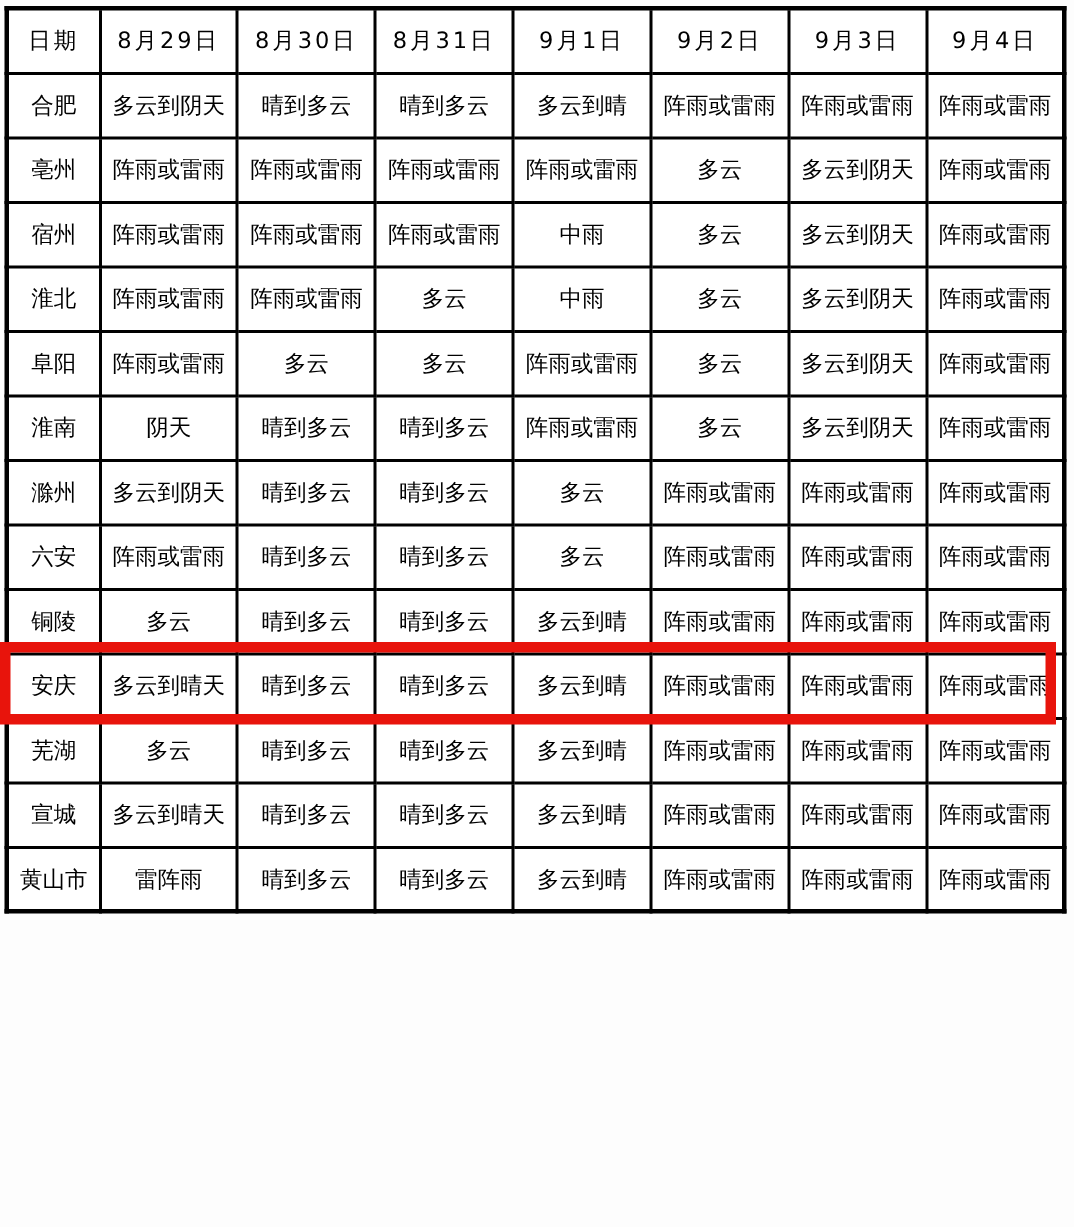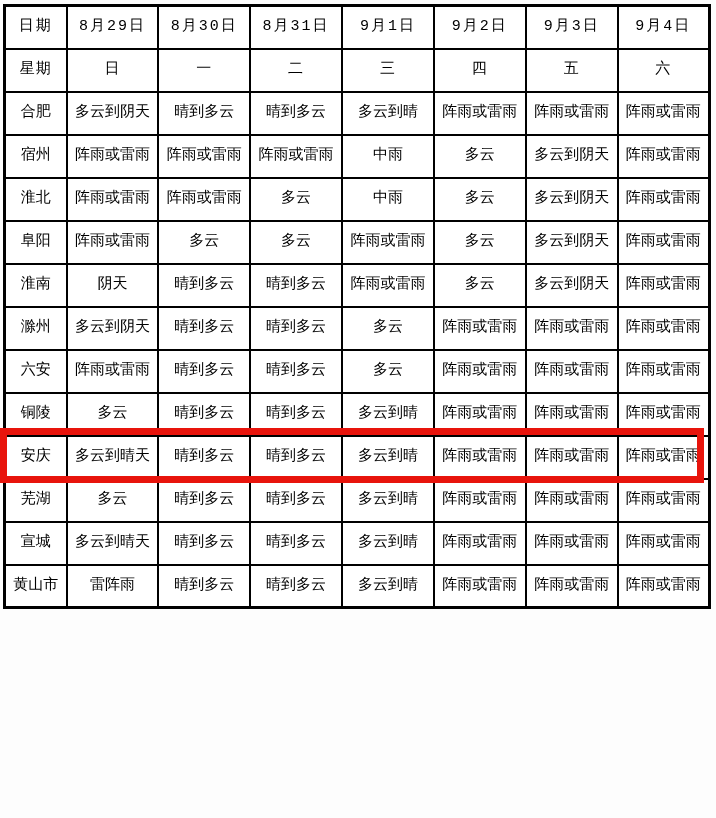--- a/index.html
+++ b/index.html
@@ -17,21 +17,20 @@
     padding: 4px 4px 4px 3px;
     background: #fdfdfd;
     overflow: hidden;
   }
   table.forecast {
     border-collapse: collapse;
     table-layout: fixed;
     width: 708px;
     border: 3px solid #000000;
     background: #ffffff;
-    font-family: Liberation Mono, monospace;
   }
   table.forecast col.c-label { width: 62px; }
   table.forecast td {
     border: 2px solid #000000;
     height: 43px;
     padding: 0 2px;
     text-align: center;
     vertical-align: middle;
     font-size: 15px;
     line-height: 1.1;
@@ -68,38 +67,38 @@
         <tr data-name="date-header-row">
           <td data-name="row-header-cell">日期</td>
           <td data-name="date-cell">8月29日</td>
           <td data-name="date-cell">8月30日</td>
           <td data-name="date-cell">8月31日</td>
           <td data-name="date-cell">9月1日</td>
           <td data-name="date-cell">9月2日</td>
           <td data-name="date-cell">9月3日</td>
           <td data-name="date-cell">9月4日</td>
         </tr>
-        <tr data-name="weekday-row">
-          <td data-name="row-header-cell">星期</td>
-          <td data-name="weekday-cell">日</td>
-          <td data-name="weekday-cell">一</td>
-          <td data-name="weekday-cell">二</td>
-          <td data-name="weekday-cell">三</td>
-          <td data-name="weekday-cell">四</td>
-          <td data-name="weekday-cell">五</td>
-          <td data-name="weekday-cell">六</td>
-        </tr>
         <tr data-name="city-forecast-row">
           <td data-name="city-name-cell">合肥</td>
           <td data-name="forecast-cell">多云到阴天</td>
           <td data-name="forecast-cell">晴到多云</td>
           <td data-name="forecast-cell">晴到多云</td>
           <td data-name="forecast-cell">多云到晴</td>
           <td data-name="forecast-cell">阵雨或雷雨</td>
           <td data-name="forecast-cell">阵雨或雷雨</td>
+          <td data-name="forecast-cell">阵雨或雷雨</td>
+        </tr>
+        <tr data-name="city-forecast-row">
+          <td data-name="city-name-cell">亳州</td>
+          <td data-name="forecast-cell">阵雨或雷雨</td>
+          <td data-name="forecast-cell">阵雨或雷雨</td>
+          <td data-name="forecast-cell">阵雨或雷雨</td>
+          <td data-name="forecast-cell">阵雨或雷雨</td>
+          <td data-name="forecast-cell">多云</td>
+          <td data-name="forecast-cell">多云到阴天</td>
           <td data-name="forecast-cell">阵雨或雷雨</td>
         </tr>
         <tr data-name="city-forecast-row">
           <td data-name="city-name-cell">宿州</td>
           <td data-name="forecast-cell">阵雨或雷雨</td>
           <td data-name="forecast-cell">阵雨或雷雨</td>
           <td data-name="forecast-cell">阵雨或雷雨</td>
           <td data-name="forecast-cell">中雨</td>
           <td data-name="forecast-cell">多云</td>
           <td data-name="forecast-cell">多云到阴天</td>

